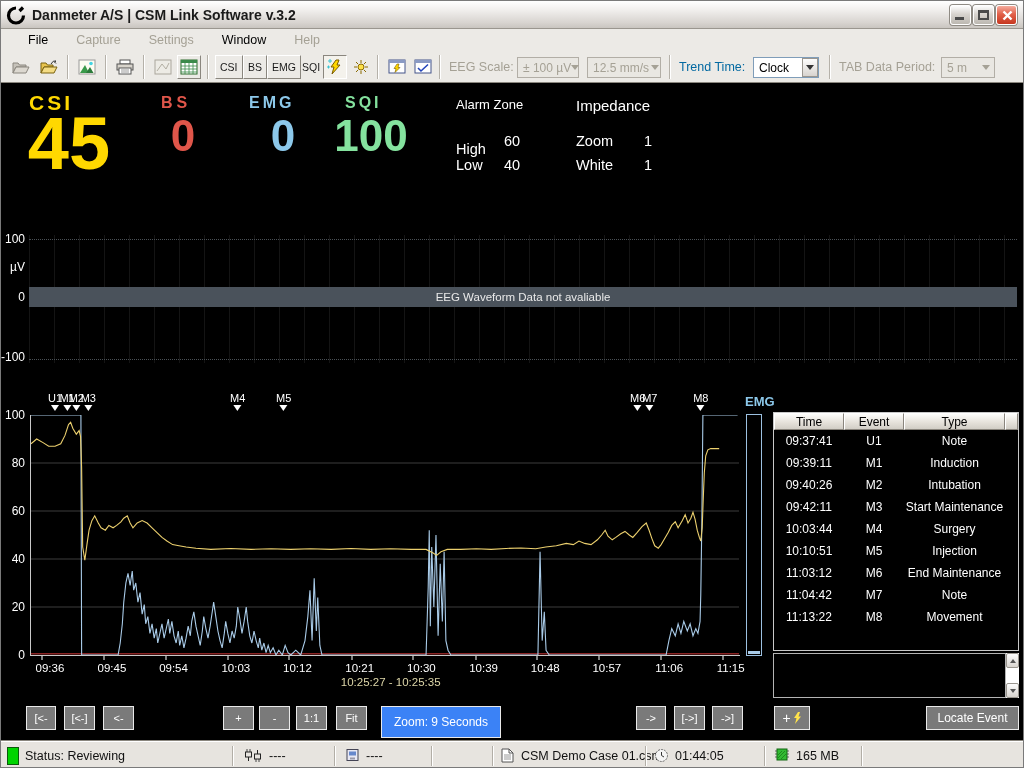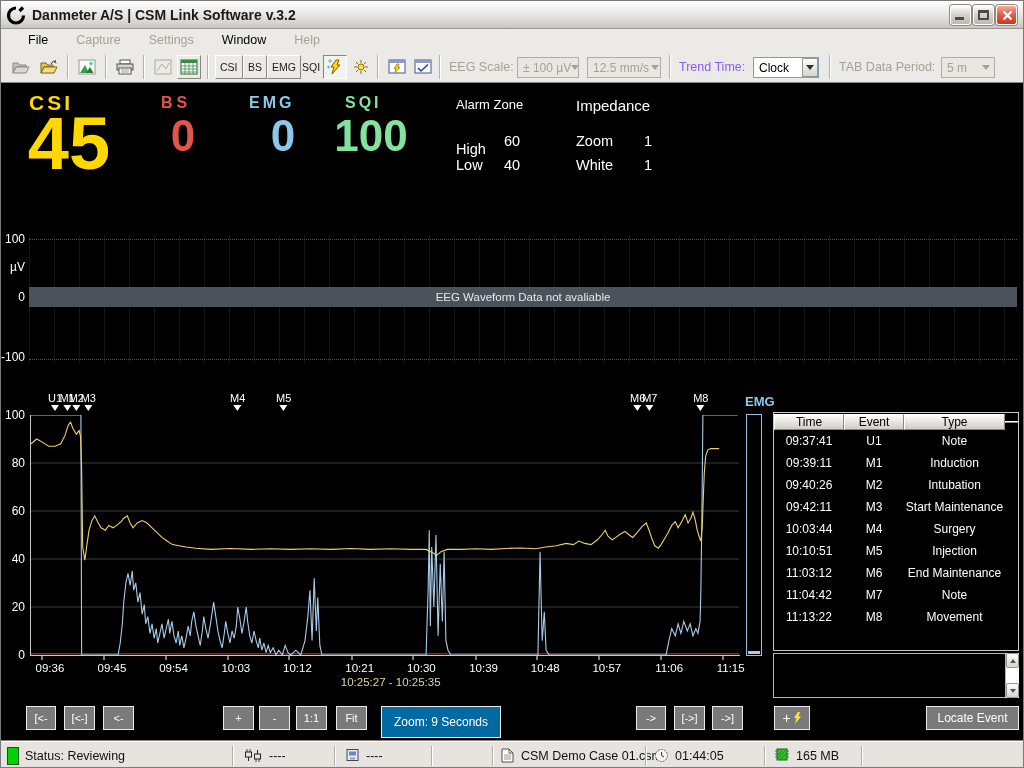--- a/index.html
+++ b/index.html
@@ -26,21 +26,21 @@
   .menu-item{padding:2px 8px;font-size:12.5px;color:#000;margin-right:12px;}
   .menu-item.disabled{color:#a5a195;}
 
   
   .toolbar{position:absolute;left:0;top:50px;width:1024px;height:32px;background:#eceae6;border-bottom:1px solid #8a867e;}
   .tsep{position:absolute;top:4px;width:2px;height:24px;border-left:1px solid #b5b1a9;border-right:1px solid #fff;}
   .tbtn{position:absolute;top:4px;width:24px;height:24px;display:flex;align-items:center;justify-content:center;border:1px solid transparent;}
   .tbtn.raised{border-color:#fff #8a867e #8a867e #fff;}
   .tbtn.pressed{border-color:#8a867e #fff #fff #8a867e;background:#f4f2ec;}
   .tbtn.txt{font-size:10.5px;color:#1a1a1a;width:auto;padding:0 4px;}
-  .tlabel{position:absolute;top:9px;font-size:12.5px;color:#8b5cf6;}
+  .tlabel{position:absolute;top:9px;font-size:12.5px;color:#0369a1;}
   .tlabel.disabled{color:#a5a195;}
   .combo{position:absolute;top:6px;height:21px;border:1px solid #b2aea6;background:#e9e7e2;display:flex;align-items:center;}
   .combo .cval{flex:1;font-size:12px;color:#a5a195;padding-left:5px;white-space:nowrap;}
   .combo .carr{width:16px;height:100%;display:flex;align-items:center;justify-content:center;}
   .combo .tri{width:0;height:0;border:4px solid transparent;border-top:5px solid #a5a195;margin-top:4px;}
   .combo.enabled{background:#fff;border-color:#7f9db9;}
   .combo.enabled .cval{color:#000;}
   .combo.enabled .carr{background:linear-gradient(#fdfdfd,#d8d4cf);border:1px solid #9a968f;}
   .combo.enabled .tri{border-top-color:#333;}
 
@@ -70,38 +70,38 @@
   .trend-xaxis{position:absolute;left:30px;top:655px;width:708px;height:36px;}
   .xtick{position:absolute;top:0;width:1px;height:4px;background:#fff;transform:translateX(-50%);}
   .xlabel{position:absolute;top:6px;transform:translateX(-50%);color:#fff;font-size:11.5px;white-space:nowrap;margin-left:8px;}
   .sel-label{position:absolute;top:20px;transform:translateX(-50%);color:#ddd6a8;font-size:11.5px;white-space:nowrap;}
   .emg-bar{position:absolute;left:745px;top:413px;width:16px;height:242px;border:1px solid #9cc0e0;background:#000;}
   .emg-bar-fill{position:absolute;left:1px;bottom:1px;width:12px;height:3px;background:#a9cbe8;}
   .emg-axis-label{position:absolute;left:744px;top:393px;color:#8cc8ea;font-size:13px;font-weight:bold;}
 
   
   .etable{position:absolute;left:772px;top:411px;width:246px;height:239px;border:1px solid #c8c8c8;background:#000;}
-  .ehead{display:flex;height:17px;align-items:center;}
+  .ehead{display:flex;height:17px;}
   .hcell{background:linear-gradient(#fdfdfb,#e6e2db 55%,#d2cec6);border:1px solid;border-color:#fff #8a857d #8a857d #fff;
     font-size:12px;color:#000;display:flex;align-items:center;justify-content:center;}
   .trow{display:flex;height:22px;}
   .tcell{color:#fff;font-size:12px;display:flex;align-items:center;justify-content:center;}
   .c0{width:70px;} .c1{width:60px;} .c2{width:101px;} .c3{width:13px;}
   .epanel{position:absolute;left:772px;top:652px;width:233px;height:45px;border:1px solid #b4b4b4;background:#000;}
   .scroll{position:absolute;left:1005px;top:652px;width:13px;height:45px;background:#fff;}
   .sbtn{position:absolute;left:0;width:13px;height:15px;border:1px solid #9a968f;border-radius:2px;
     background:linear-gradient(#fdfdfd,#d8d4cf);display:flex;align-items:center;justify-content:center;}
   .sarr{width:0;height:0;border:3px solid transparent;}
   .sarr.up{border-bottom:4px solid #555;margin-top:-2px;}
   .sarr.dn{border-top:4px solid #555;margin-top:3px;}
 
   
   .navbtn{position:absolute;top:705px;height:24px;background:#7a7a7a;border:1px solid #e9e9e9;
     color:#fff;font-size:11px;display:flex;align-items:center;justify-content:center;}
-  .zoombox{position:absolute;top:705px;left:380px;width:120px;height:32px;background:#0369a1;border:1px solid #e9e9e9;
+  .zoombox{position:absolute;top:705px;left:380px;width:120px;height:32px;background:#3b82f6;border:1px solid #e9e9e9;
     color:#fff;font-size:12px;display:flex;align-items:center;justify-content:center;}
 
   
   .statusbar{position:absolute;left:0;top:740px;width:1024px;height:28px;background:#e7e4df;
     border-top:1px solid #fff;box-shadow:0 -1px 0 #8a867e;}
   .sdiv{position:absolute;top:4px;width:2px;height:20px;border-left:1px solid #b2aea6;border-right:1px solid #fff;}
   .stext{position:absolute;top:7px;font-size:12.5px;color:#111;white-space:nowrap;}
   .sicon{position:absolute;top:6px;}
   .green-ind{position:absolute;left:6px;top:5px;width:12px;height:18px;background:#00d400;border:1px solid #0a5a0a;}
 </style>

